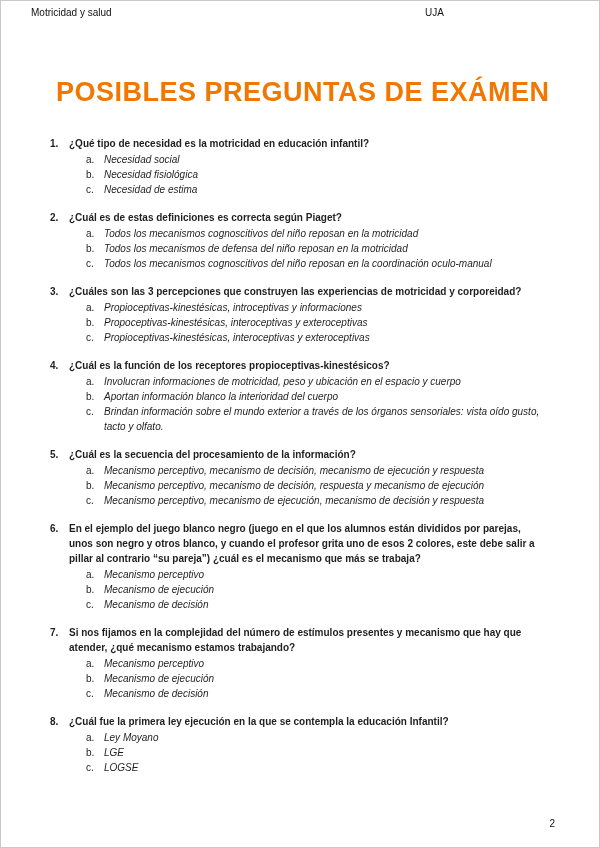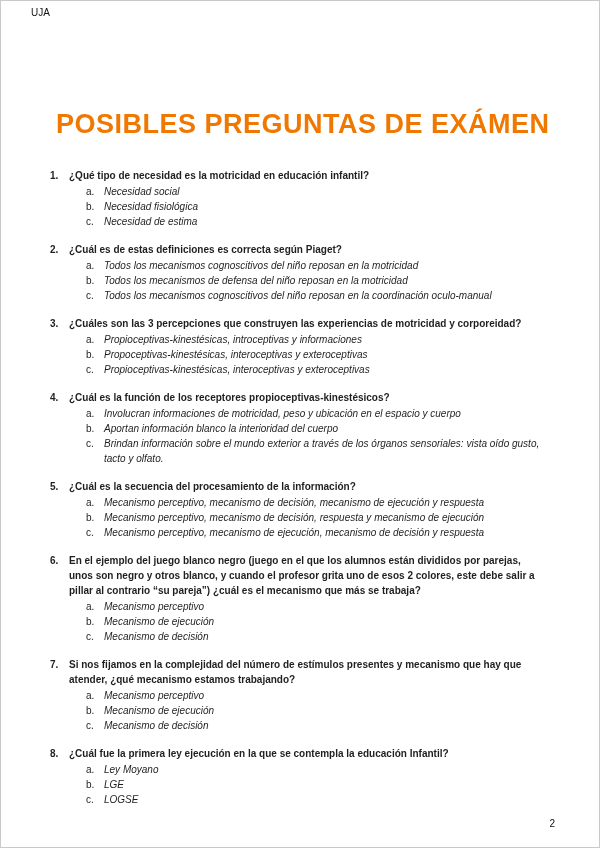--- a/index.html
+++ b/index.html
@@ -18,24 +18,24 @@
     position: absolute;
     top: 5px;
     left: 30px;
     right: 30px;
     display: flex;
     font-size: 10px;
     line-height: 14px;
     color: #111;
   }
   .doc-header .h-left   { flex: 1; text-align: left; }
-  .doc-header .h-center { flex: 1; }
+  .doc-header .h-center { flex: 1; text-align: center; }
   .doc-header .h-right  { flex: 1; text-align: right; }
   .content {
-    padding: 108px 50px 0 49px;
+    padding: 76px 50px 0 49px;
   }
   .page-title {
     font-size: 27px;
     font-weight: bold;
     letter-spacing: 0.5px;
     margin: 0 0 28px 6px;
     white-space: nowrap;
   }
   .question {
     margin-bottom: 13px;
@@ -80,20 +80,21 @@
     font-size: 10px;
     color: #111;
   }
 </style>
 </head>
 <body>
 
 <div class="page">
 
   <div class="doc-header">
+    <span class="h-left">Motricidad y salud</span>
     <span class="h-center">UJA</span>
   </div>
 
   <div class="content">
     <h1 class="page-title" style="color: rgb(240, 120, 0);">POSIBLES PREGUNTAS DE EXÁMEN</h1>
 
     <div>
   <div class="question">
     <div class="q-line">
       <span class="q-num">1.</span>

